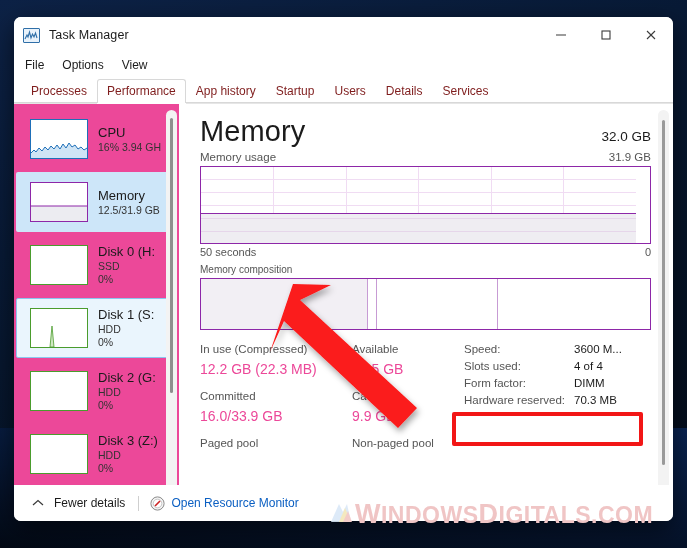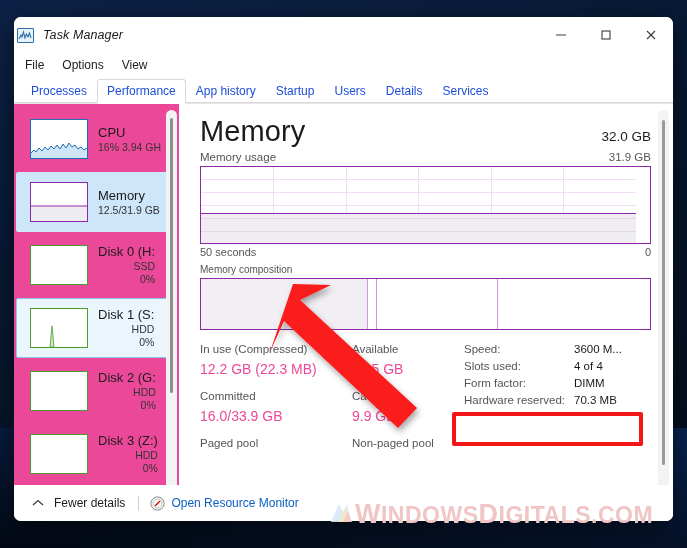--- a/index.html
+++ b/index.html
@@ -36,22 +36,21 @@
     border-radius: 7px;
     box-shadow: 0 8px 26px rgba(0,0,0,0.55);
     overflow: hidden;
     display: flex; flex-direction: column;
   }
   .titlebar {
     height: 36px;
     display: flex; align-items: center;
     flex: 0 0 auto;
     background: #ffffff;
-    padding-left: 3px;
-    font-style: italic;
+    padding-left: 9px;
   }
   .tm-icon {
     width: 17px; height: 15px;
     border: 1px solid #2f6fa8;
     background: #eaf3fb;
     position: relative; flex: 0 0 auto;
     margin-right: 9px;
     border-radius: 1px;
     overflow: hidden;
   }
@@ -89,21 +88,21 @@
     display: flex; align-items: flex-end;
     padding-left: 7px;
     background: #ffffff;
     position: relative;
   }
   .tabstrip::after {
     content: ""; position: absolute; left: 0; right: 0; bottom: 0;
     height: 1px; background: #d8d8d8;
   }
   .tab {
-    font-size: 12px; color: #1d4ed8;
+    font-size: 12px; color: #7f1d1d;
     padding: 3px 9px 4px 9px;
     border: 1px solid transparent;
     border-bottom: none;
     position: relative; z-index: 2;
     line-height: 16px;
   }
   .tab.active {
     background: #ffffff;
     border-color: #d8d8d8;
     border-radius: 3px 3px 0 0;
@@ -146,21 +145,21 @@
     overflow: hidden;
   }
   .thumb svg { display: block; }
   .res-text { min-width: 0; overflow: hidden; }
   .res-name {
     font-size: 13px; color: #1b1b1b;
     white-space: nowrap; line-height: 16px;
   }
   .res-sub {
     font-size: 10.5px; color: #333333;
-    white-space: nowrap; line-height: 13px; text-align: right;
+    white-space: nowrap; line-height: 13px;
   }
   .side-scroll {
     position: absolute; right: 2px; top: 6px;
     width: 11px; height: 383px;
     background: #f3f3f3;
     border-radius: 6px;
   }
   .side-scroll .thumbbar {
     position: absolute; left: 4px; top: 8px;
     width: 3px; height: 275px;

